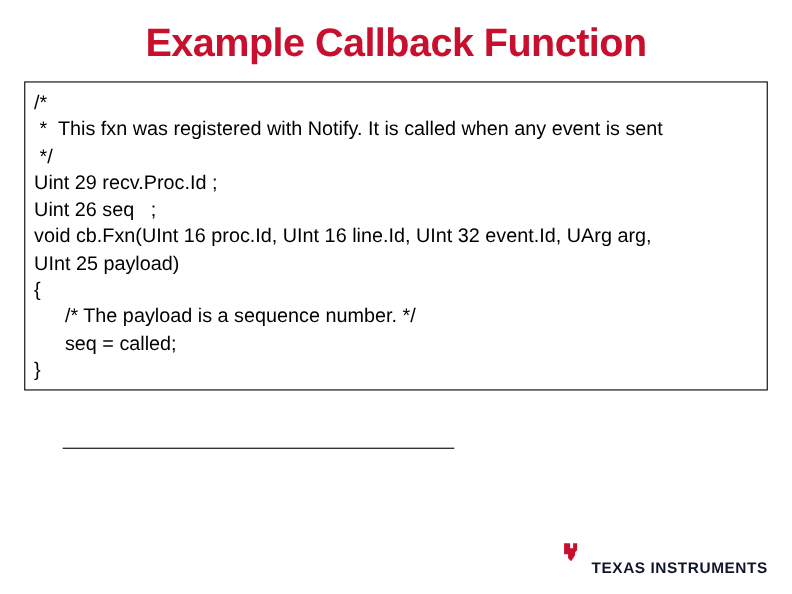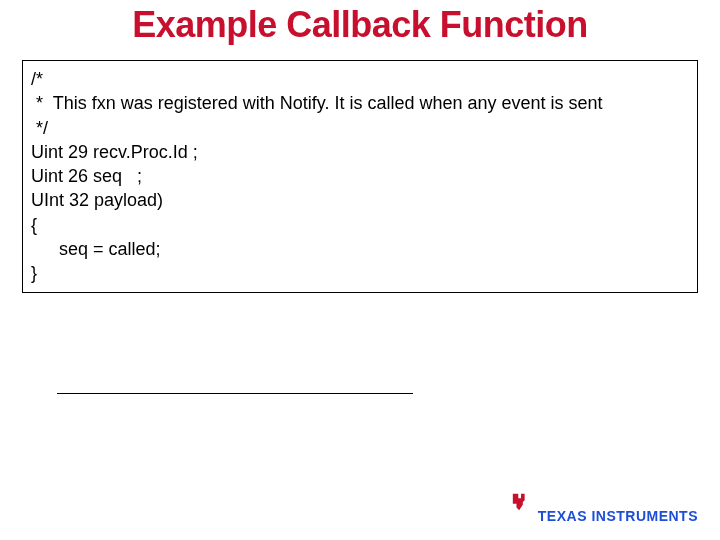--- a/index.html
+++ b/index.html
@@ -9,21 +9,21 @@
     background: #ffffff;
     font-family: Arial, Helvetica, sans-serif;
     position: relative;
     overflow: hidden;
   }
   .title {
     color: #c8102e;
     font-size: 36px;
     font-weight: bold;
     text-align: center;
-    padding: 4px 0 14px 0;
+    padding: 18px 0 14px 0;
     letter-spacing: -0.5px;
   }
   .code-box {
     margin: 0 22px;
     border: 1px solid #000;
     background: #fff;
     padding: 6px 8px;
     font-size: 18px;
     line-height: 1.35;
     color: #000;
@@ -50,40 +50,42 @@
   .ti-logo {
     display: flex;
     align-items: center;
     gap: 6px;
   }
   .ti-icon {
     width: 22px;
     height: 20px;
   }
   .ti-text {
-    color: #1d4ed8;
+    color: #0f172a;
     font-size: 14px;
     font-weight: bold;
     letter-spacing: 0.5px;
     margin-top: 28px;
   }
 </style>
 </head>
 <body>
 
 <div class="title">Example Callback Function</div>
 
 <div class="code-box">
   <div class="code-line">/*</div>
   <div class="code-line"> *  This fxn was registered with Notify. It is called when any event is sent</div>
   <div class="code-line"> */</div>
   <div class="code-line">Uint 29 recv.Proc.Id ;</div>
   <div class="code-line">Uint 26 seq   ;</div>
-  <div class="code-line">UInt 32 payload)</div>
+  <div class="code-line">void cb.Fxn(UInt 16 proc.Id, UInt 16 line.Id, UInt 32 event.Id, UArg arg,</div>
+  <div class="code-line">UInt 25 payload)</div>
   <div class="code-line">{</div>
+  <div class="code-line"><span class="indent"></span><span>/* The payload is a sequence number. */</span></div>
   <div class="code-line"><span class="indent"></span><span>seq = called;</span></div>
   <div class="code-line">}</div>
   <div class="strike-line"></div>
 </div>
 
 <div class="footer">
   <div class="ti-logo">
     <svg class="ti-icon" viewBox="0 0 24 22">
       <path fill="#c8102e" d="M3 2h6v5h3V2h4v7l-2 2v3l-4 6-3-3v-4H3z"></path>
     </svg>

